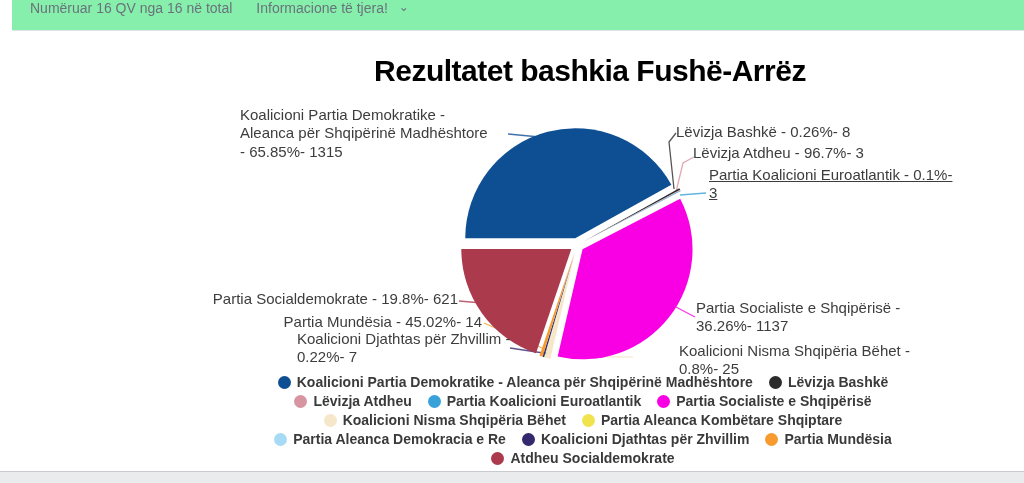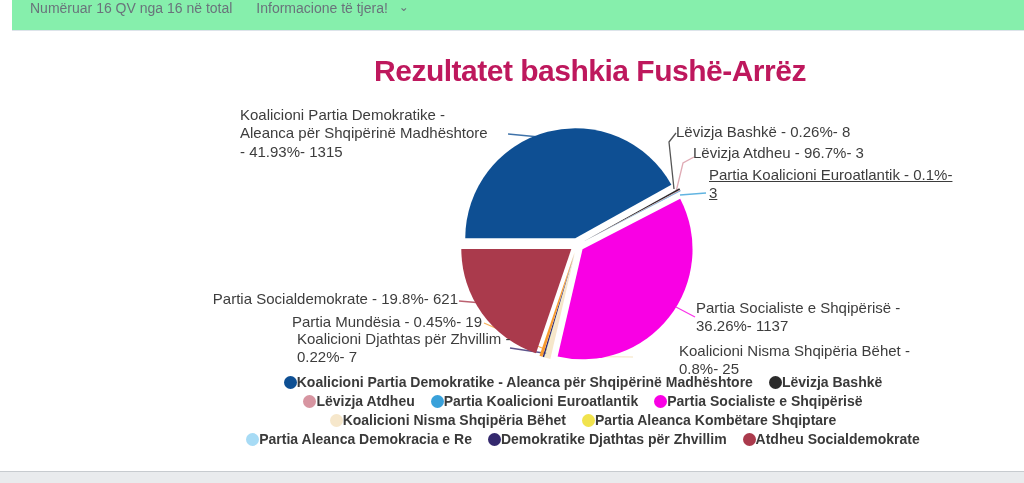--- a/index.html
+++ b/index.html
@@ -15,21 +15,21 @@
   }
   .topbar .status{font-size:14px;color:#6a737b;}
   .topbar .dropdown{
     background:none;border:none;padding:0;cursor:pointer;
     font-family:inherit;font-size:14px;color:#6a737b;display:inline-flex;align-items:center;gap:11px;
   }
   .topbar .chev{font-size:12px;line-height:1;transform:translateY(-1px);}
   
   .chart-title{
     position:absolute;left:156px;right:0;top:54px;margin:0;text-align:center;
-    font-size:30px;font-weight:800;color:#be185d;letter-spacing:-.5px;
+    font-size:30px;font-weight:800;color:#000000;letter-spacing:-.5px;
   }
   #pie{position:absolute;left:0;top:0;z-index:1;}
   #pie path{cursor:pointer;}
   #pie polyline{fill:none;stroke-width:1.3;opacity:.8;}
   .callout{
     position:absolute;z-index:2;font-size:15px;line-height:1.22;color:#3d3d3d;
     white-space:pre-line;
   }
   .co-0{left:240px;top:106px;width:264px;}
   .co-1{left:676px;top:123px;}
@@ -39,21 +39,21 @@
   .co-5{left:635px;top:342px;margin-left:44px;}
   .co-8{left:297px;top:330px;}
   .co-9{left:272px;top:313px;width:210px;text-align:right;}
   .co-10{left:196px;top:290px;width:262px;text-align:right;}
   
   .legend{
     position:absolute;left:223px;top:374px;width:720px;z-index:2;
     display:flex;flex-wrap:wrap;justify-content:center;align-items:center;
     column-gap:16px;row-gap:3px;
   }
-  .lg-item{display:inline-flex;align-items:center;}
+  .lg-item{display:inline-flex;align-items:center;gap:6px;}
   .lg-dot{width:13px;height:13px;border-radius:50%;flex-shrink:0;}
   .lg-txt{font-size:14px;font-weight:700;color:#3a3a3a;white-space:nowrap;}
   
   .footer-strip{
     position:absolute;left:0;bottom:0;width:1024px;height:11px;
     background:#e9ebed;border-top:1px solid #c7cbcf;
   }
 </style>
 </head>
 <body>
@@ -86,32 +86,32 @@
     <path d="M575.2446083566782,251.77632645159278 L550.3440371040766,358.92090891516915 A110,110 0 0 1 544.9931440993025,357.534772498633 Z" fill="#f6e7cb"></path>
     <path d="M575.0643397227175,251.72705130729287 L544.8128754653418,357.4854973543331 A110,110 0 0 1 544.4808417162642,357.3899570485665 Z" fill="#f1e34d"></path>
     <path d="M575.0432198766517,251.72093829378525 L544.4597218701985,357.38384403505887 A110,110 0 0 1 544.1279898471968,357.28726129608503 Z" fill="#a7dbf5"></path>
     <path d="M574.9862933094163,251.70410212961426 L544.0710632799613,357.27042513191407 A110,110 0 0 1 542.615109764005,356.83310134424244 Z" fill="#34296e"></path>
     <path d="M574.8456653891383,251.66024341780712 L542.474481843727,356.7892426324353 A110,110 0 0 1 539.5159529269363,355.83227141639287 Z" fill="#f89b2f"></path>
     <path d="M571.3106335587391,249.07812573335534 L535.9809210965371,353.25015373194105 A110,110 0 0 1 461.31063355873914,249.07812573335534 Z" fill="#aa3a4c"></path>
   </svg>
 
 <div class="callout co-0">Koalicioni Partia Demokratike -
 Aleanca për Shqipërinë Madhështore
-- 41.93%- 1315</div>
+- 65.85%- 1315</div>
 <div class="callout co-1">Lëvizja Bashkë - 0.26%- 8</div>
 <div class="callout co-2">Lëvizja Atdheu - 96.7%- 3</div>
 <div class="callout co-3">Partia Koalicioni Euroatlantik - 0.1%-
 3</div>
 <div class="callout co-4">Partia Socialiste e Shqipërisë -
 36.26%- 1137</div>
 <div class="callout co-5">Koalicioni Nisma Shqipëria Bëhet -
 0.8%- 25</div>
 <div class="callout co-8">Koalicioni Djathtas për Zhvillim -
 0.22%- 7</div>
-<div class="callout co-9">Partia Mundësia - 0.45%- 19</div>
+<div class="callout co-9">Partia Mundësia - 45.02%- 14</div>
 <div class="callout co-10">Partia Socialdemokrate - 19.8%- 621</div>
 
 <div class="legend" id="legend">
     <span class="lg-item">
       <span class="lg-dot" style="background: rgb(14, 79, 147);"></span>
       <span class="lg-txt">Koalicioni Partia Demokratike - Aleanca për Shqipërinë Madhështore</span>
     </span>
     <span class="lg-item">
       <span class="lg-dot" style="background: rgb(43, 43, 43);"></span>
       <span class="lg-txt">Lëvizja Bashkë</span>
@@ -135,21 +135,25 @@
     <span class="lg-item">
       <span class="lg-dot" style="background: rgb(241, 227, 77);"></span>
       <span class="lg-txt">Partia Aleanca Kombëtare Shqiptare</span>
     </span>
     <span class="lg-item">
       <span class="lg-dot" style="background: rgb(167, 219, 245);"></span>
       <span class="lg-txt">Partia Aleanca Demokracia e Re</span>
     </span>
     <span class="lg-item">
       <span class="lg-dot" style="background: rgb(52, 41, 110);"></span>
-      <span class="lg-txt">Demokratike Djathtas për Zhvillim</span>
+      <span class="lg-txt">Koalicioni Djathtas për Zhvillim</span>
+    </span>
+    <span class="lg-item">
+      <span class="lg-dot" style="background: rgb(248, 155, 47);"></span>
+      <span class="lg-txt">Partia Mundësia</span>
     </span>
     <span class="lg-item">
       <span class="lg-dot" style="background: rgb(170, 58, 76);"></span>
       <span class="lg-txt">Atdheu Socialdemokrate</span>
     </span>
   </div>
 
 <div class="footer-strip"></div>
 
 </body></html>

